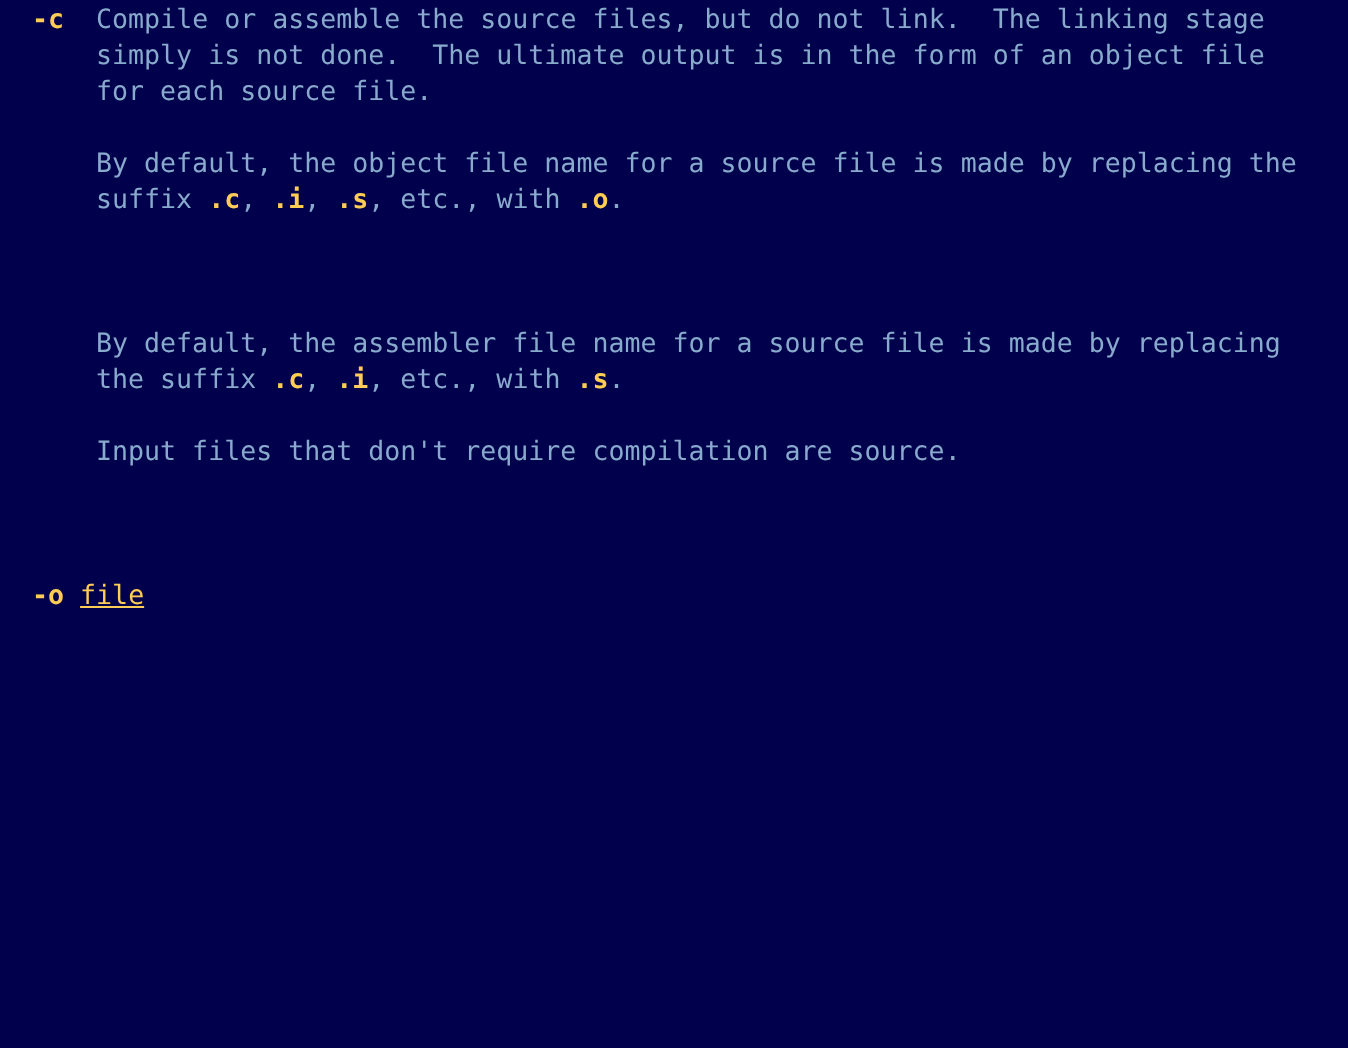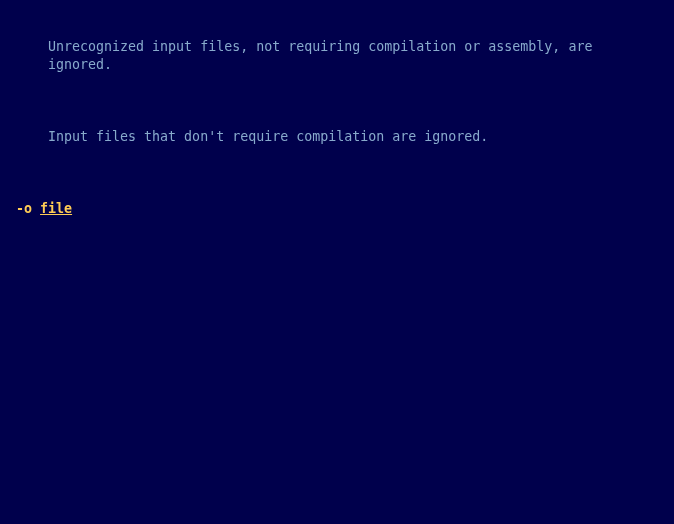--- a/index.html
+++ b/index.html
@@ -18,34 +18,39 @@
   .page {
     padding: 2px 8px 4px 8px;
     box-sizing: border-box;
   }
   pre {
     margin: 0;
     font-family: inherit;
     white-space: pre;
   }
   .hl-b { color: #ffcc55; font-weight: bold; }
-  .hl-u { color: #ffcc55; text-decoration: underline; font-weight: bold; margin-top: 15px; }
+  .hl-u { color: #ffcc55; text-decoration: underline; font-weight: normal; margin-top: 15px; }
   .blank {
     height: 18px;
   }
 </style>
 </head>
 <body>
 
 <div class="page" id="page">
+    <pre> <span class="hl-b">-c</span>  Compile or assemble the source files, but do not link.  The linking stage
+     simply is not done.  The ultimate output is in the form of an object file
+     for each source file.</pre>
     <div class="blank"></div>
-    <div class="blank"></div>
-    <pre>     Unrecognized input files, not requiring compilation or assembly, are
-     ignored.</pre>
+    <pre>     By default, the object file name for a source file is made by replacing the
+     suffix <span class="hl-b">.c</span>, <span class="hl-b">.i</span>, <span class="hl-b">.s</span>, etc., with <span class="hl-b">.o</span>.</pre>
     <div class="blank"></div>
     <div class="blank"></div>
     <div class="blank"></div>
-    <pre>     Input files that don't require compilation are ignored.</pre>
+    <pre>     By default, the assembler file name for a source file is made by replacing
+     the suffix <span class="hl-b">.c</span>, <span class="hl-b">.i</span>, etc., with <span class="hl-b">.s</span>.</pre>
+    <div class="blank"></div>
+    <pre>     Input files that don't require compilation are source.</pre>
     <div class="blank"></div>
     <div class="blank"></div>
     <div class="blank"></div>
     <pre> <span class="hl-b">-o</span> <span class="hl-u">file</span></pre>
   </div>
 
 </body></html>

